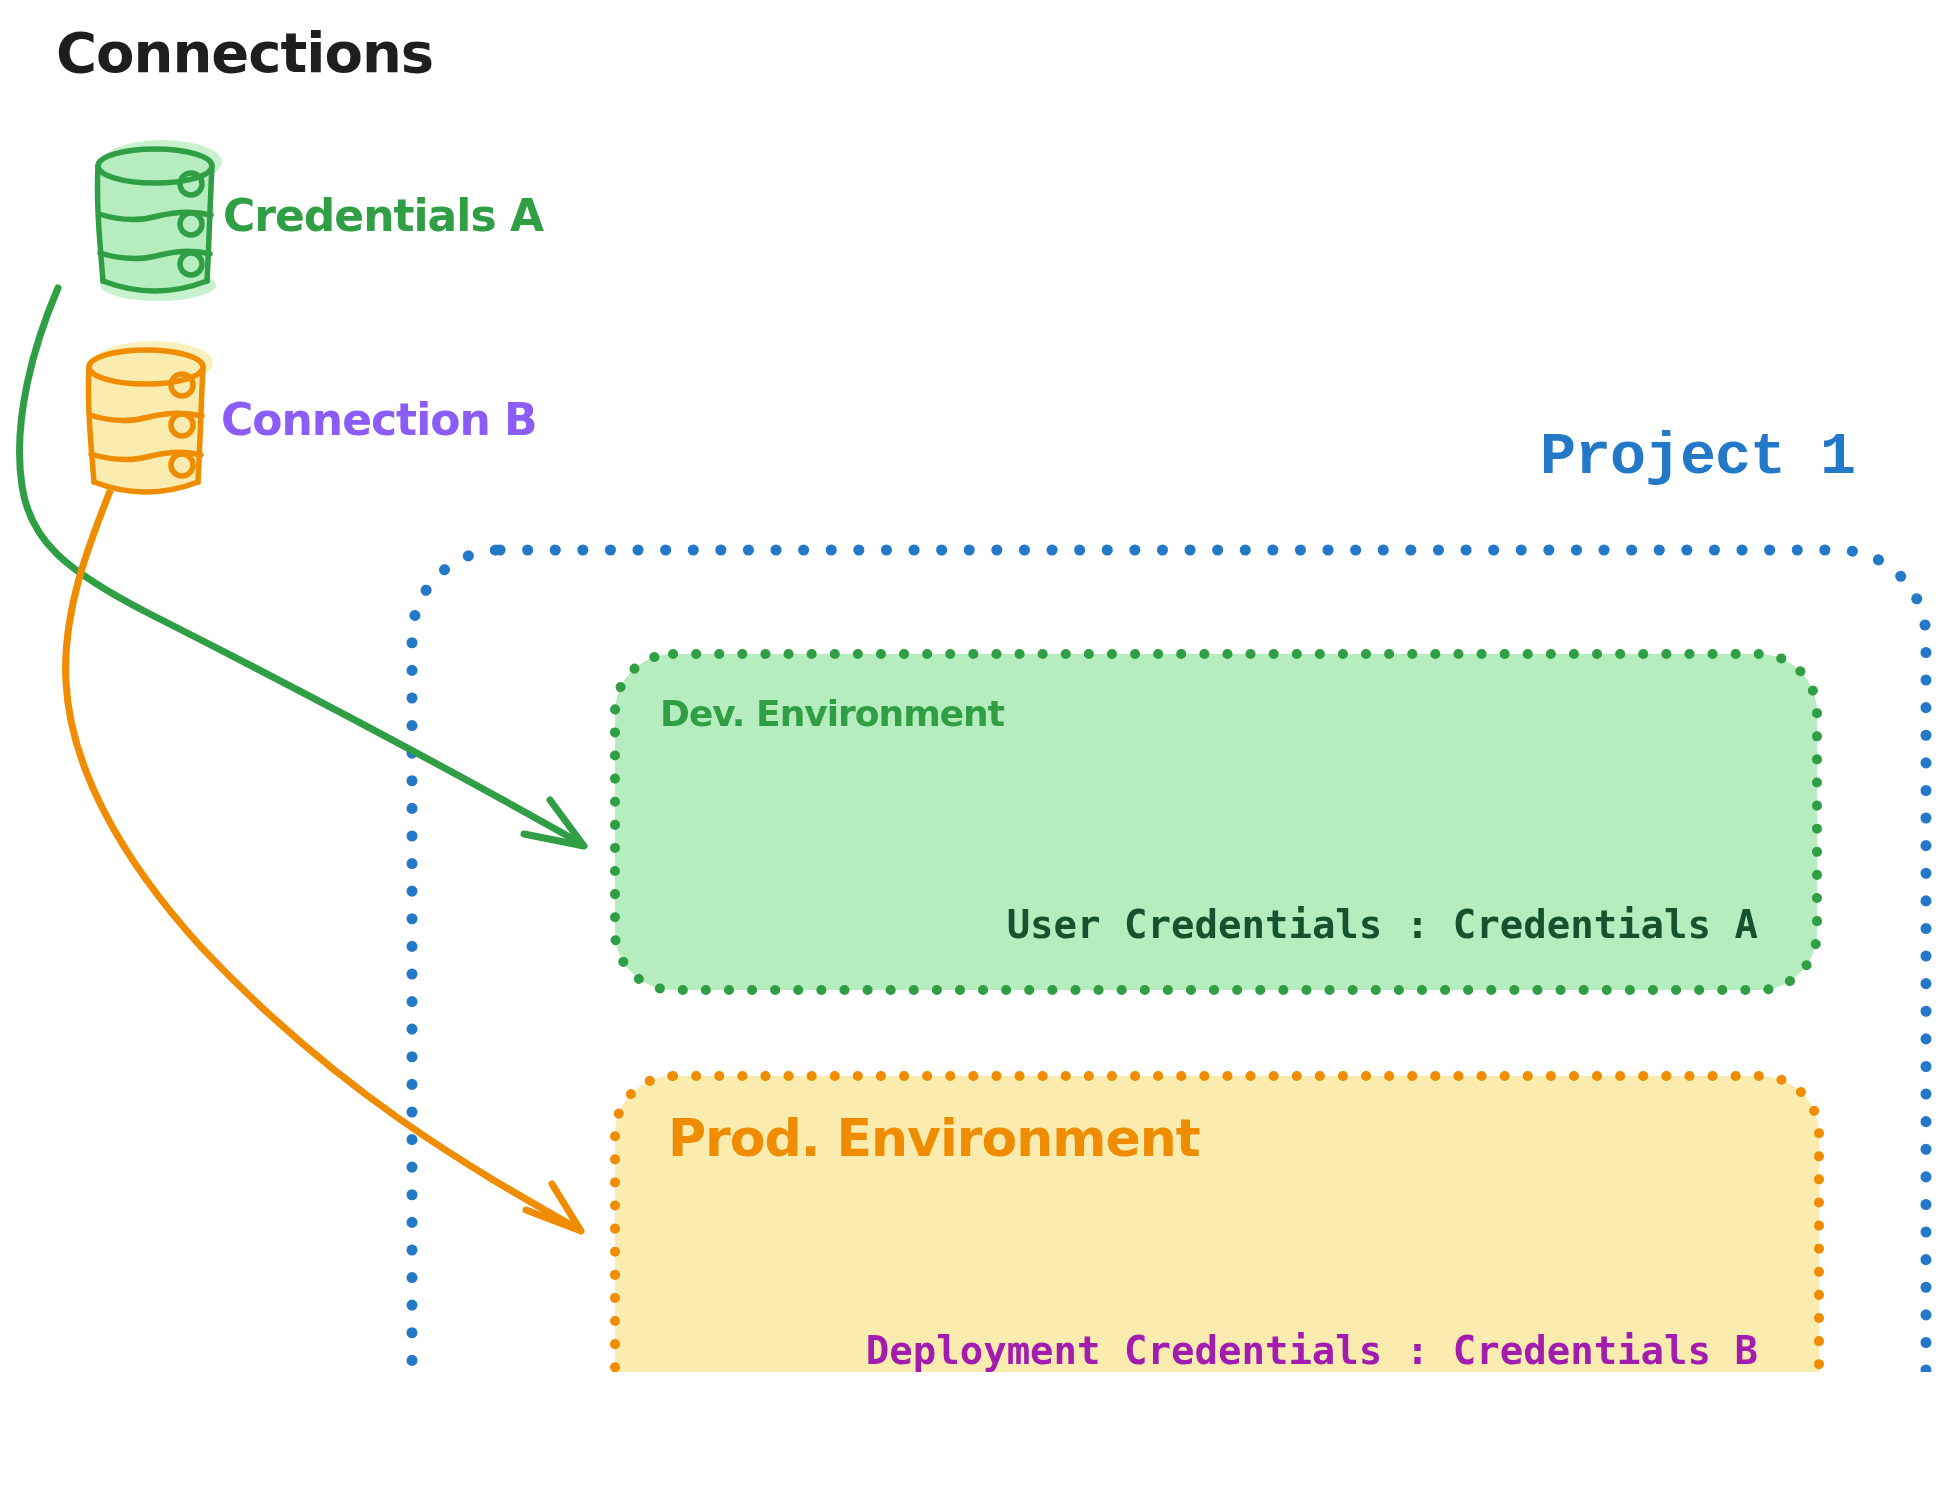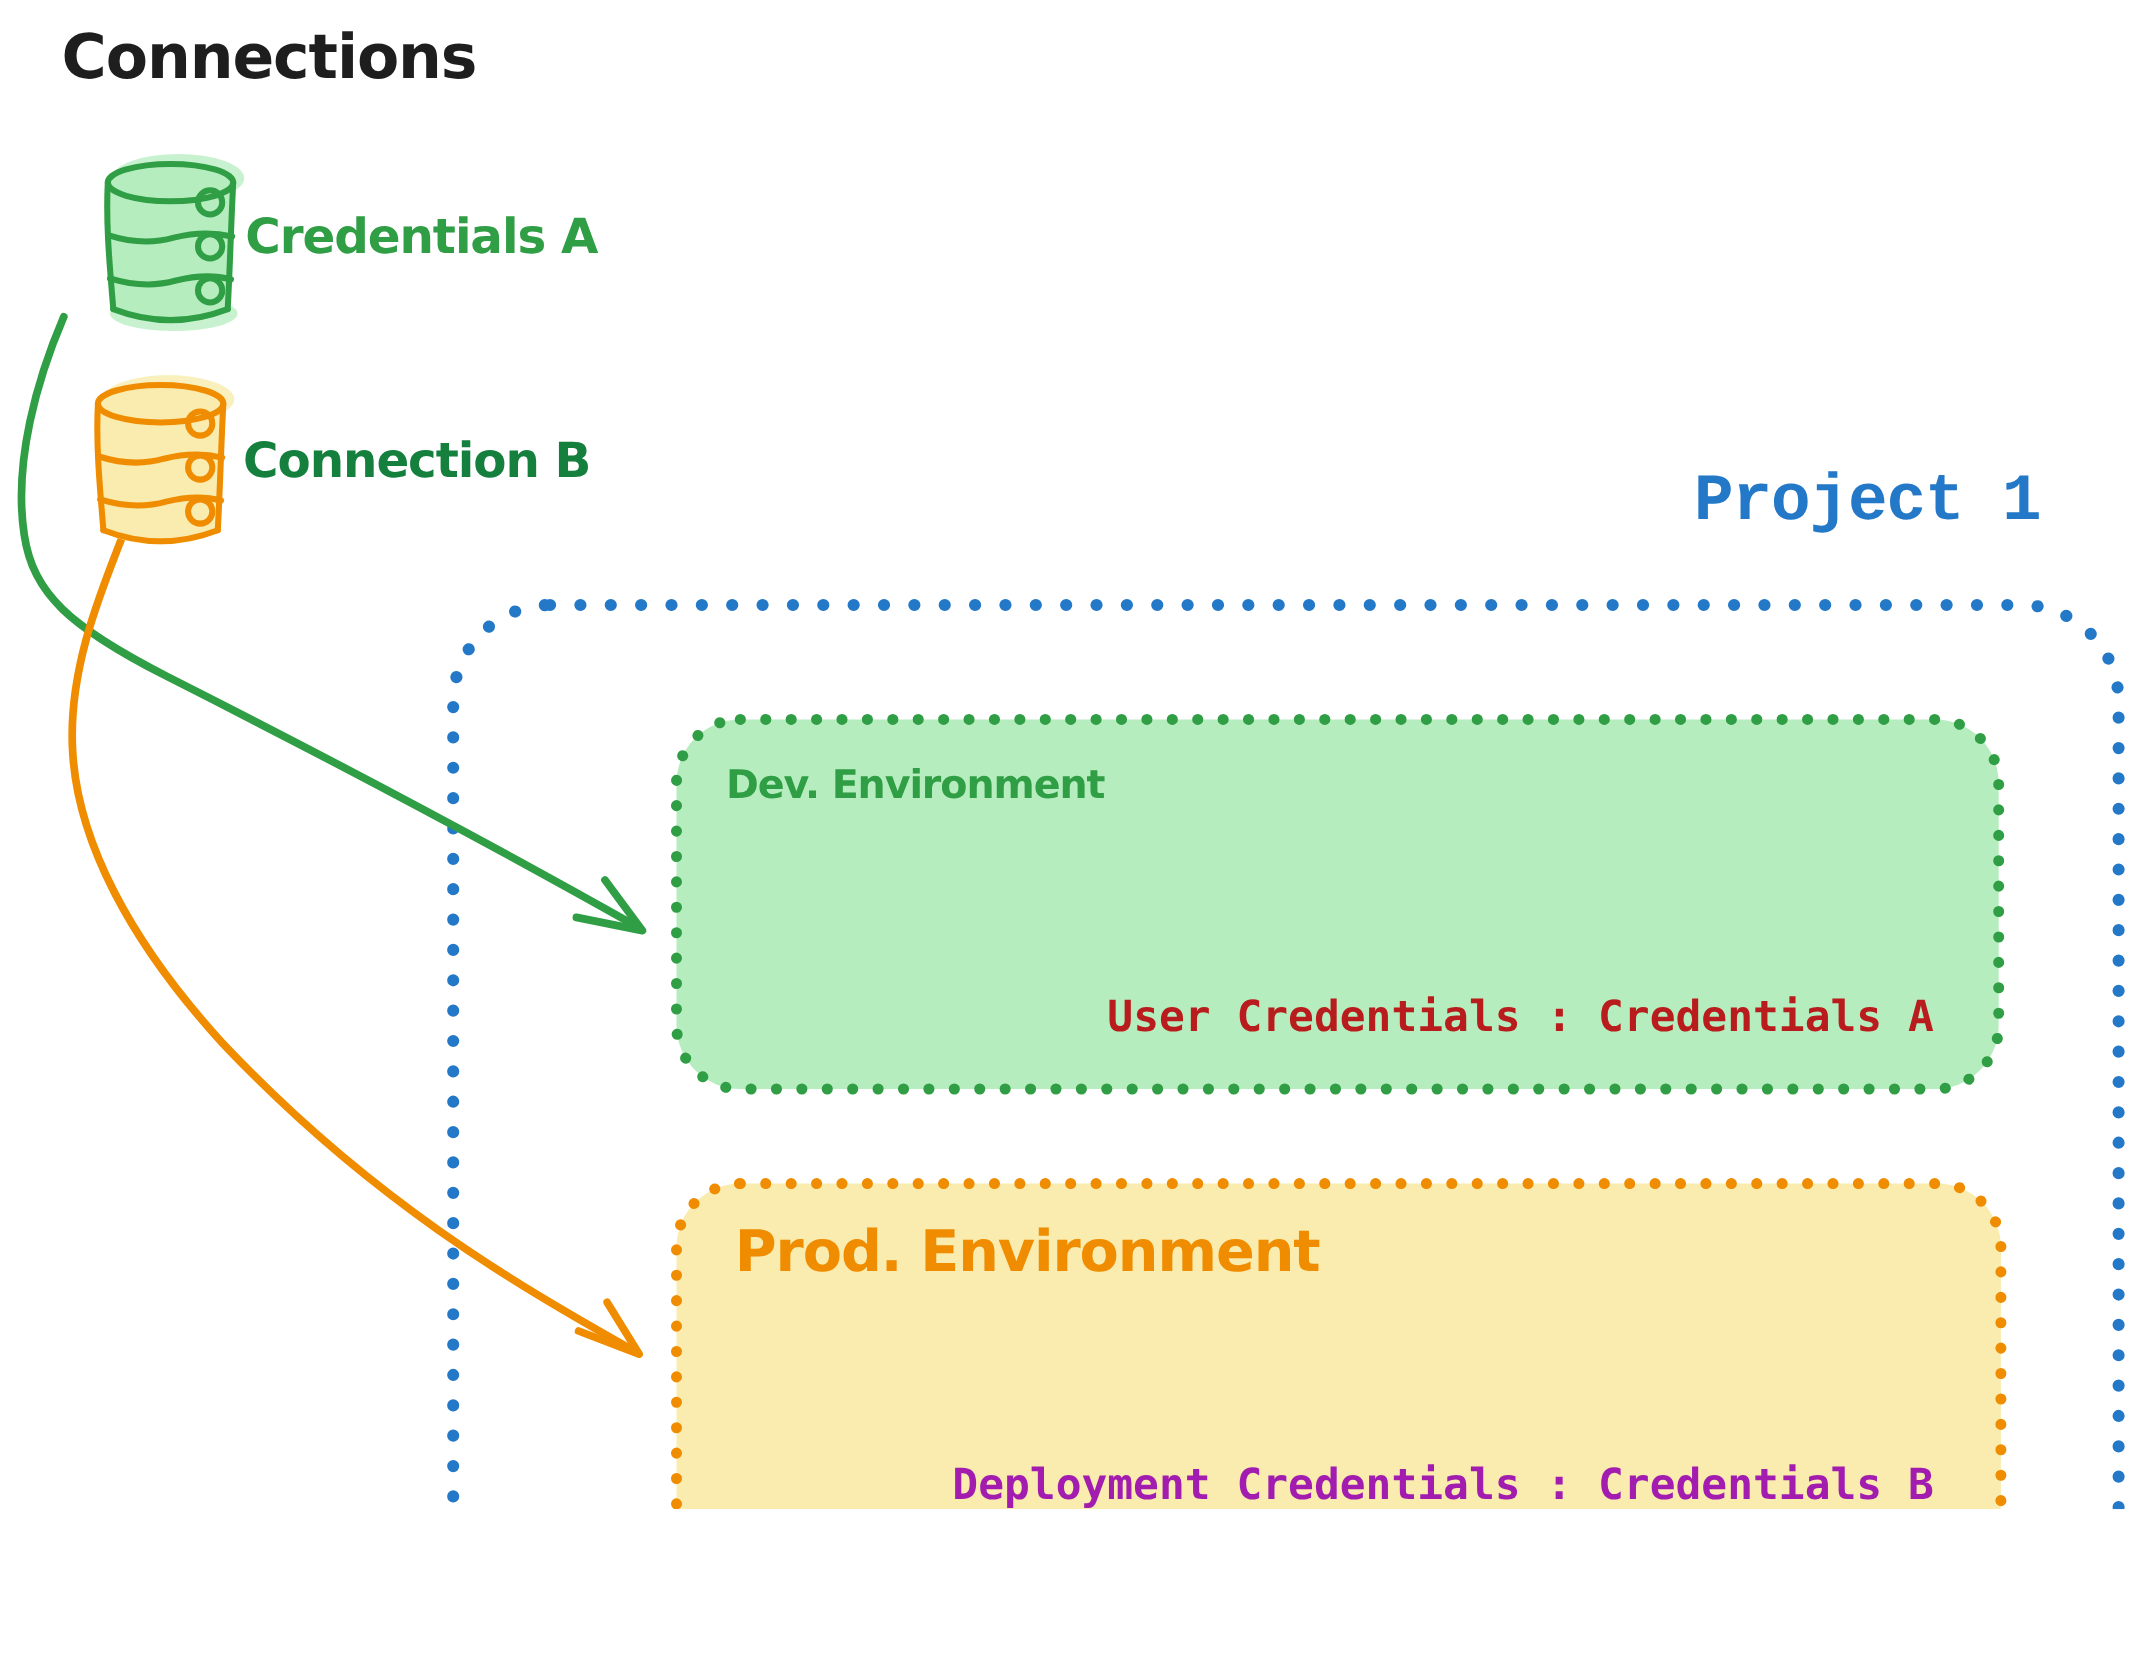--- a/index.html
+++ b/index.html
@@ -31,25 +31,25 @@
     font-family: "DejaVu Sans", "Liberation Sans", sans-serif;
     letter-spacing: -1px;
   }
   .mono {
     font-family: "DejaVu Sans Mono", "Liberation Mono", monospace;
     font-weight: 600;
     letter-spacing: 0;
   }
   .title-main   { left: 56px;  top: 22px;   font-size: 56px; color: #1e1e1e; }
   .conn-a-label { left: 223px; top: 192px;  font-size: 44px; color: #2f9e44; }
-  .conn-b-label { left: 221px; top: 396px;  font-size: 44px; color: #15803d; }
+  .conn-b-label { left: 221px; top: 396px;  font-size: 44px; color: #8b5cf6; }
   .project-label{ left: 1540px; top: 424px; font-size: 60px; color: #2478c8; font-family: Liberation Mono, monospace; }
   .dev-name     { left: 660px; top: 694px;  font-size: 36px; color: #2f9e44; }
   .prod-name    { left: 668px; top: 1110px; font-size: 52px; color: #f08c00; }
-  .dev-creds    { right: 190px; top: 904px;  font-size: 39px; color: #b91c1c; margin-left: 38px; }
+  .dev-creds    { right: 190px; top: 904px;  font-size: 39px; color: #14532d; margin-left: 38px; }
   .prod-creds   { right: 190px; top: 1330px; font-size: 39px; color: #a21caf; }
 </style>
 </head>
 <body>
 
 <div class="canvas">
 
   <svg class="shapes" width="1948" height="1506" viewBox="0 0 1948 1506">
 
     <rect x="412" y="550" width="1514" height="938" rx="88" fill="none" stroke="#2478c8" stroke-width="11" stroke-dasharray="0.1 27.5" stroke-linecap="round"></rect>

